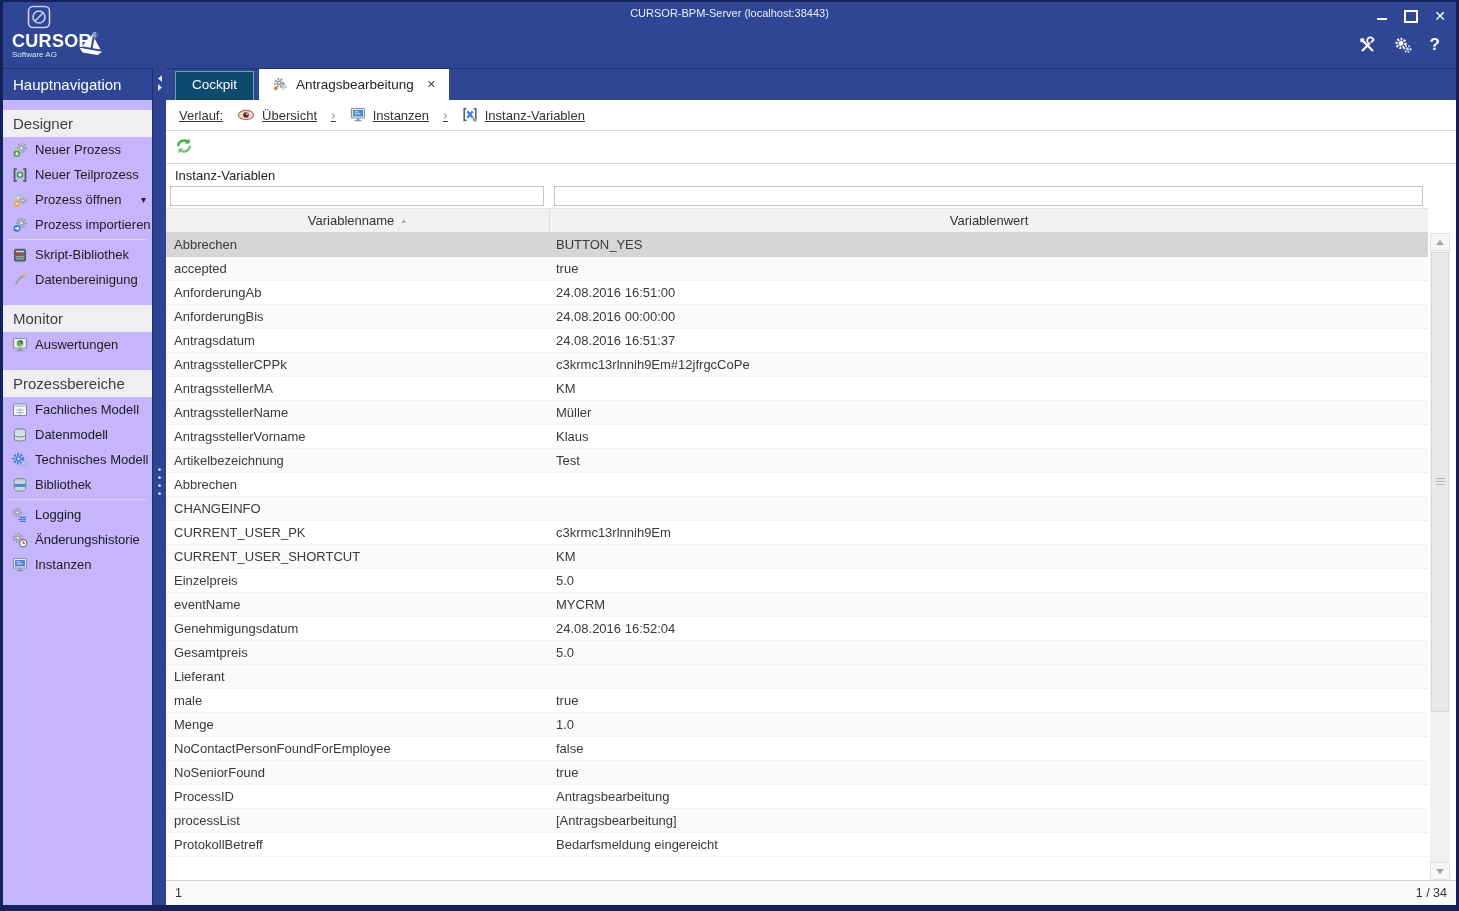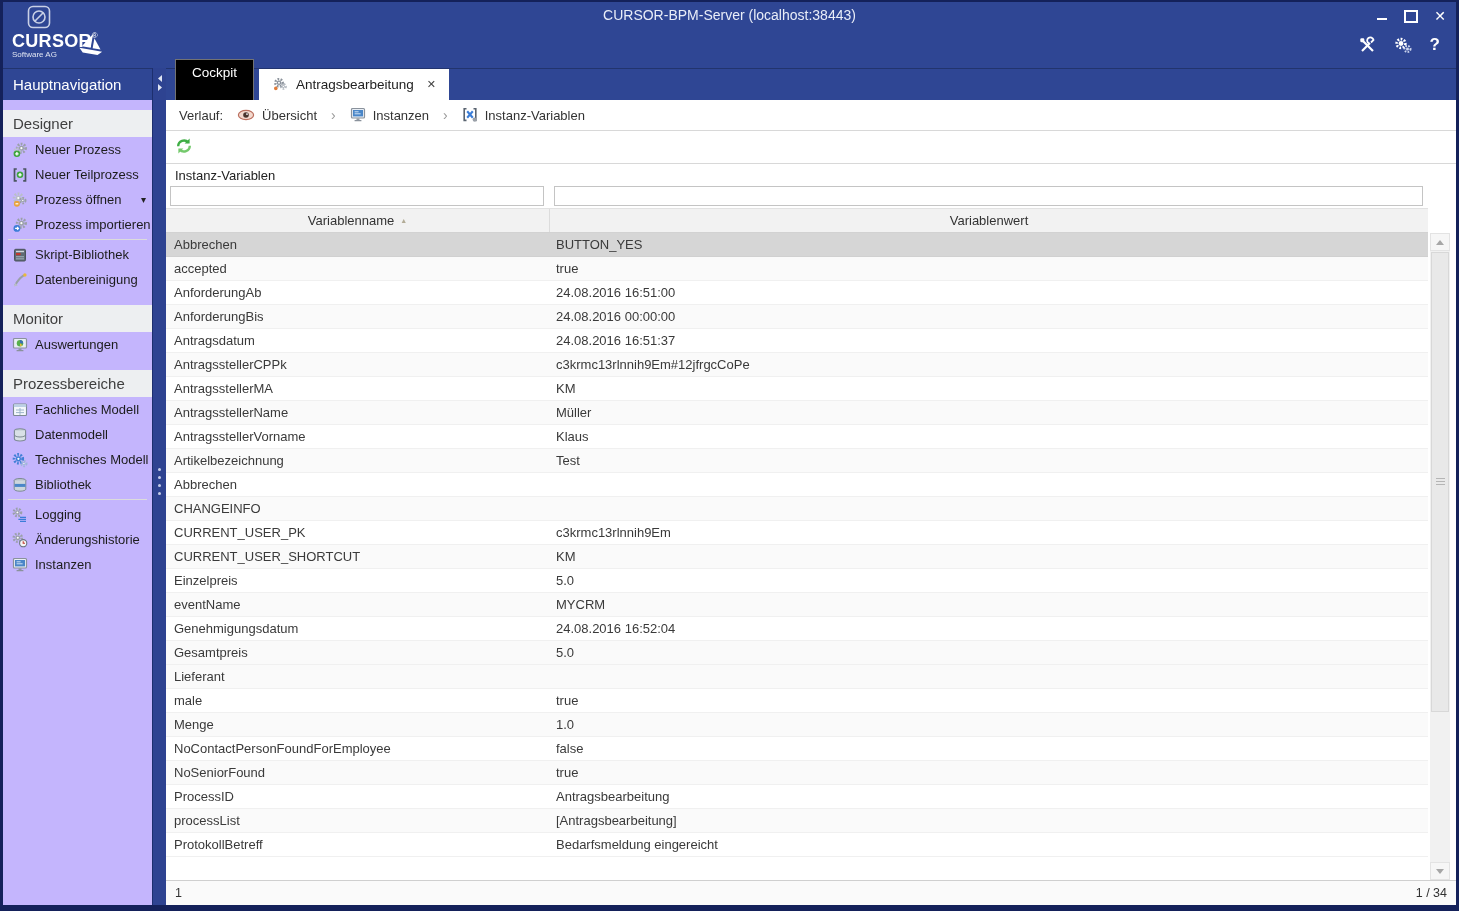--- a/index.html
+++ b/index.html
@@ -8,37 +8,37 @@
   .window{position:absolute;left:3px;top:2px;right:3px;bottom:6px;background:#2f4694;overflow:hidden;}
 
   
   .titlebar{position:absolute;left:0;top:0;right:0;height:66px;}
   .app-icon{position:absolute;left:24px;top:3px;width:24px;height:24px;}
   .logo{position:absolute;left:9px;top:30px;color:#fff;line-height:1;}
   .logo-brand{font-size:18px;font-weight:bold;letter-spacing:.3px;}
   .logo-reg{font-size:8px;vertical-align:top;}
   .logo-sub{font-size:8px;color:#dfe4f2;margin-top:1px;}
   .sail{position:absolute;left:74px;top:30px;}
-  .win-title{position:absolute;left:200px;right:200px;top:5px;text-align:center;color:#e9edf8;font-size:14px;}
+  .win-title{position:absolute;left:200px;right:200px;top:5px;text-align:center;color:#e9edf8;font-size:11px;}
   .win-controls{position:absolute;top:6px;right:8px;display:flex;gap:13px;}
   .wc{width:16px;height:16px;display:flex;align-items:center;justify-content:center;color:#fff;cursor:default;}
   .wc-min i{display:block;width:10px;height:2px;background:#fff;margin-top:5px;}
   .wc-max i{display:block;width:10px;height:9px;border:2px solid #fff;}
   .wc-close{font-size:14px;}
   .tb-icons{position:absolute;top:33px;right:16px;display:flex;gap:17px;align-items:center;}
   .tb-icons .icon{display:flex;}
   .help-glyph{font-size:17px;font-weight:bold;color:#fff;}
 
   .band-line{position:absolute;left:0;top:66px;right:0;height:1px;background:#22346e;}
   .nav-header{position:absolute;left:0;top:67px;width:149px;height:31px;color:#fff;font-size:15px;line-height:31px;padding-left:10px;box-sizing:border-box;}
 
   
   .tabstrip{position:absolute;left:163px;top:67px;right:0;height:31px;display:flex;align-items:flex-end;padding-left:9px;}
   .tab{box-sizing:border-box;white-space:nowrap;cursor:default;}
-  .tab-inactive{height:41px;line-height:25px;padding:0 16px;background:#000000;border:1px solid rgba(255,255,255,.45);border-bottom:none;color:#fff;font-size:13.5px;}
+  .tab-inactive{height:29px;line-height:25px;padding:0 16px;background:#0c4a6e;border:1px solid rgba(255,255,255,.45);border-bottom:none;color:#fff;font-size:13.5px;}
   .tab-active{height:31px;margin-left:5px;background:#fff;color:#222;display:flex;align-items:center;gap:8px;padding:0 13px;font-size:13.5px;}
   .tab-close{font-size:11px;color:#444;margin-left:5px;}
   .tab .icon{display:flex;}
 
   
   .sidebar{position:absolute;left:0;top:98px;width:149px;bottom:0;background:#c4b5fd;overflow:hidden;}
   .side-sec{background:#edeff1;color:#3f3f3f;font-size:15px;height:27px;line-height:27px;padding-left:10px;margin-top:13px;}
   .side-sec:first-child{margin-top:10px;}
   .side-item{height:25px;display:flex;align-items:center;gap:7px;padding-left:9px;font-size:13px;color:#1c1c1c;position:relative;cursor:default;}
   .side-item .icon{display:flex;width:16px;justify-content:center;}
@@ -46,21 +46,21 @@
   .caret{position:absolute;right:6px;font-size:10px;color:#222;}
 
   
   .splitter{position:absolute;left:149px;top:66px;width:14px;bottom:0;background:#2e4391;border-left:1px solid #1d2f6e;box-sizing:border-box;}
   .split-arrows{position:absolute;left:3px;top:6px;}
   .grip-dots{position:absolute;left:5px;top:400px;}
   .grip-dots i{display:block;width:3px;height:3px;border-radius:50%;background:#c5cde8;margin-bottom:5px;}
 
   
   .content{position:absolute;left:163px;top:98px;right:0;bottom:0;background:#fff;}
-  .breadcrumb{position:absolute;left:0;top:0;right:0;height:30px;border-bottom:1px solid #d8d8d8;display:flex;align-items:center;padding-left:13px;font-size:13px;color:#333;}
+  .breadcrumb{position:absolute;left:0;top:0;right:0;height:30px;border-bottom:1px solid #d8d8d8;display:flex;align-items:center;padding-left:13px;font-size:13px;color:#333;text-decoration:underline;}
   .bc-prefix{margin-right:14px;}
   .bc-item{display:flex;align-items:center;gap:7px;}
   .bc-item .icon{display:flex;}
   .bc-sep{color:#9a9a9a;font-size:14px;padding:0 14px;}
   .toolbar{position:absolute;left:0;top:31px;right:0;height:32px;border-bottom:1px solid #d8d8d8;}
   .refresh-btn{position:absolute;left:8px;top:6px;width:20px;height:20px;border:none;background:transparent;padding:0;cursor:default;}
 
   .caption{position:absolute;left:9px;top:68px;font-size:13px;color:#222;}
   .filter-input{position:absolute;top:86px;height:20px;border:1px solid #c4c4c4;box-sizing:border-box;font-family:inherit;font-size:12.5px;padding:0 4px;}
   .filter-name{left:4px;width:374px;}

